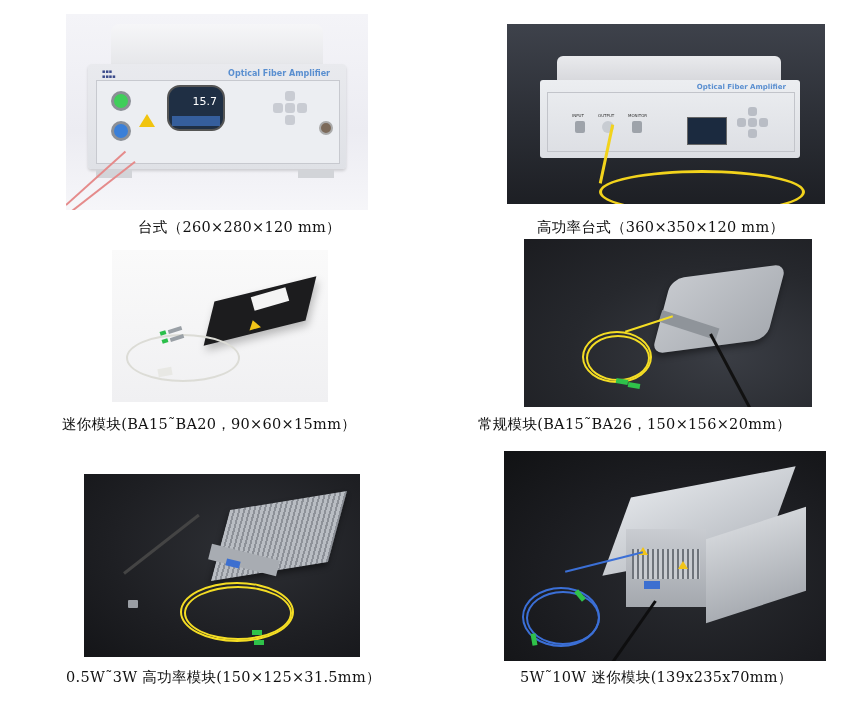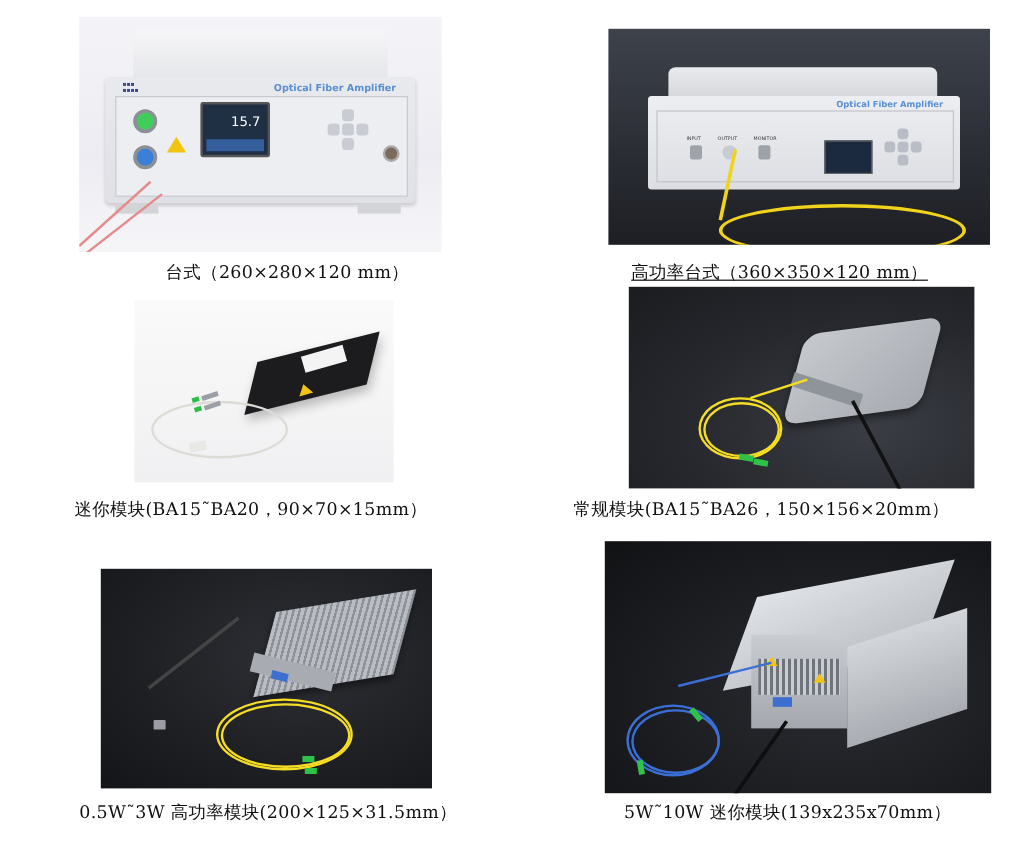--- a/index.html
+++ b/index.html
@@ -11,21 +11,21 @@
   
   #p1 { left:66px; top:14px; width:302px; height:196px;
         background:linear-gradient(180deg,#f4f4f8 0%,#ececf2 60%,#f6f6f9 100%); }
   #p1 .top { position:absolute; left:45px; top:10px; width:212px; height:40px; border-radius:8px 8px 0 0;
              background:linear-gradient(180deg,#f6f6f8,#e6e7ea); }
   #p1 .panel { position:absolute; left:22px; top:50px; width:258px; height:105px; border-radius:4px;
                background:linear-gradient(180deg,#e9eaee 0%,#dfe1e6 100%); box-shadow:0 2px 3px rgba(0,0,0,.15); }
   #p1 .inner { position:absolute; left:8px; top:16px; width:242px; height:82px; border:1px solid #c7c9cf; background:#eceef2; }
   #p1 .brand { position:absolute; left:14px; top:5px; font-size:5px; color:#3a4a8a; font-family:"DejaVu Sans",sans-serif; line-height:5px; }
   #p1 .title { position:absolute; right:16px; top:5px; font-size:8px; color:#5a8fd0; font-family:"DejaVu Sans",sans-serif; font-weight:bold; }
-  #p1 .lcd { position:absolute; left:86px; top:36px; width:54px; height:42px; background:#1f2f44; border:2px solid #555; border-radius:2px; }
+  #p1 .lcd { position:absolute; left:86px; top:36px; width:54px; height:42px; background:#1f2f44; border:2px solid #555; border-radius:13px; }
   #p1 .lcd .val { position:absolute; right:6px; top:8px; color:#fff; font-size:11px; font-family:"DejaVu Sans",sans-serif; }
   #p1 .lcd .row { position:absolute; left:3px; bottom:3px; width:48px; height:10px; background:#355e9c; }
   #p1 .port { position:absolute; width:14px; height:14px; border-radius:50%; }
   #p1 .warn { position:absolute; left:73px; top:100px; width:0; height:0; border-left:8px solid transparent; border-right:8px solid transparent; border-bottom:13px solid #f1c40f; }
   #p1 .dpad { position:absolute; width:10px; height:10px; background:#c9ccd3; border-radius:3px; }
   #p1 .feet { position:absolute; top:156px; width:36px; height:8px; background:#d2d4d8; }
   #p1 .cable { position:absolute; height:2px; background:#e58b8b; transform-origin:left center; }
 
   
   #p2 { left:507px; top:24px; width:318px; height:180px;
@@ -128,34 +128,34 @@
       <div class="dpad" style="left:200px;top:14px;"></div>
       <div class="dpad" style="left:189px;top:25px;"></div>
       <div class="dpad" style="left:200px;top:25px;"></div>
       <div class="dpad" style="left:211px;top:25px;"></div>
       <div class="dpad" style="left:200px;top:36px;"></div>
     </div>
   </div>
   <div class="fiber" style="left:92px;top:146px;width:200px;height:38px;"></div>
   <div style="position:absolute;left:98px;top:100px;width:3px;height:60px;background:#f2d31c;transform:rotate(12deg);"></div>
 </div>
-<div class="cap" style="left:526px;top:218px;text-decoration:underline;">高功率台式（360×350×120 mm）</div>
+<div class="cap" style="left:537px;top:218px;">高功率台式（360×350×120 mm）</div>
 
 <div class="photo" id="p3">
   <div class="box"></div>
   <div class="label"></div>
   <div class="warn"></div>
   <div class="loop"></div>
   <div class="conn" style="left:56px;top:78px;"></div>
   <div class="conn" style="left:58px;top:86px;"></div>
   <div class="boot" style="left:48px;top:81px;"></div>
   <div class="boot" style="left:50px;top:89px;"></div>
   <div style="position:absolute;left:46px;top:118px;width:14px;height:8px;background:#e8e8e4;transform:rotate(-10deg);"></div>
 </div>
-<div class="cap" style="left:62px;top:415px;">迷你模块(BA15˜BA20，90×70×15mm）</div>
+<div class="cap" style="left:62px;top:415px;">迷你模块(BA15˜BA20，90×60×15mm）</div>
 
 <div class="photo" id="p4">
   <div class="plate"></div>
   <div class="side"></div>
   <div class="coil" style="left:58px;top:92px;width:66px;height:48px;"></div>
   <div class="coil" style="left:62px;top:96px;width:60px;height:42px;"></div>
   <div style="position:absolute;left:100px;top:84px;width:50px;height:2px;background:#f4dd24;transform:rotate(-18deg);"></div>
   <div class="boot" style="left:92px;top:140px;"></div>
   <div class="boot" style="left:104px;top:144px;"></div>
   <div class="cable"></div>
@@ -166,21 +166,21 @@
   <div class="sink"></div>
   <div class="front"></div>
   <div style="position:absolute;left:142px;top:86px;width:14px;height:7px;background:#3c6fd0;transform:rotate(14deg);"></div>
   <div class="coil" style="left:96px;top:108px;width:110px;height:56px;"></div>
   <div class="coil" style="left:100px;top:112px;width:104px;height:50px;"></div>
   <div class="boot" style="left:168px;top:156px;"></div>
   <div class="boot" style="left:170px;top:166px;"></div>
   <div class="rf"></div>
   <div class="rfconn"></div>
 </div>
-<div class="cap" style="left:66px;top:668px;">0.5W˜3W 高功率模块(200×125×31.5mm）</div>
+<div class="cap" style="left:66px;top:668px;">0.5W˜3W 高功率模块(150×125×31.5mm）</div>
 
 <div class="photo" id="p6">
   <div class="topface"></div>
   <div class="right"></div>
   <div class="front">
     <div class="fins"></div>
   </div>
   <div class="warn" style="left:134px;top:96px;"></div>
   <div class="warn" style="left:174px;top:110px;"></div>
   <div style="position:absolute;left:140px;top:130px;width:16px;height:8px;background:#3c6fd0;"></div>

